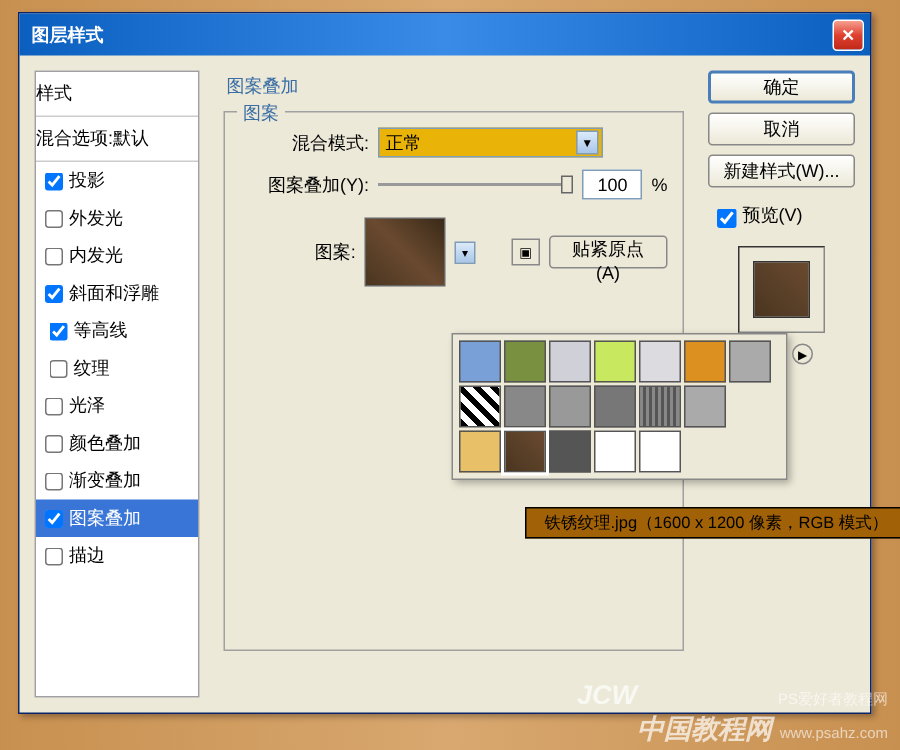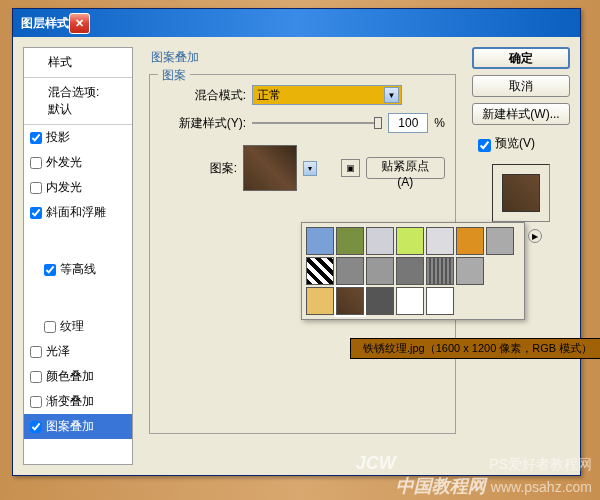--- a/index.html
+++ b/index.html
@@ -1,31 +1,31 @@
 <!DOCTYPE html>
 <html><head>
 <meta charset="utf-8">
 <style>
 * { box-sizing: border-box; margin: 0; padding: 0; font-family: "Microsoft YaHei", Tahoma, sans-serif; }
 body { background: linear-gradient(90deg, #c89050 0%, #d8a870 50%, #c89050 100%); width: 600px; height: 500px; overflow: hidden; position: relative; }
 
 .dialog { position: absolute; left: 12px; top: 8px; width: 569px; height: 468px; background: #ece9d8; border: 1px solid #0a246a; box-shadow: 2px 2px 4px rgba(0,0,0,0.3); }
 
-.titlebar { height: 28px; background: linear-gradient(90deg, #0a5fbf 0%, #3a8be8 50%, #0a5fbf 100%); display: flex; align-items: center; padding: 0 4px 0 8px; }
+.titlebar { height: 28px; background: linear-gradient(90deg, #0a5fbf 0%, #3a8be8 50%, #0a5fbf 100%); display: flex; align-items: center; padding: 0 4px 0 8px; justify-content: space-between; }
 .titlebar .title { color: #fff; font-size: 12px; font-weight: bold; }
 .close-btn { width: 21px; height: 21px; background: linear-gradient(180deg, #f5a090 0%, #e04030 50%, #c02818 100%); border: 1px solid #fff; border-radius: 3px; color: #fff; font-size: 11px; font-weight: bold; display: flex; align-items: center; justify-content: center; cursor: pointer; }
 
 .dialog-body { display: flex; height: calc(100% - 28px); padding: 10px; gap: 8px; }
 
 .sidebar { width: 110px; border: 1px solid #a0a0a0; background: #fff; display: flex; flex-direction: column; font-size: 12px; }
-.sidebar-header { padding: 6px 24px; border-bottom: 1px solid #ccc; }
+.sidebar-header { padding: 6px 0; border-bottom: 1px solid #ccc; }
 .sidebar-item { display: flex; align-items: center; padding: 4px 6px; gap: 4px; cursor: pointer; }
 .sidebar-item.selected { background: #3875d7; color: #fff; }
 .sidebar-item input[type="checkbox"] { width: 12px; height: 12px; }
-.sidebar-item.indent { padding-left: 20px; margin-top: 32px; }
+.sidebar-item.indent { padding-left: 9px; }
 
 .main { flex: 1; position: relative; padding: 4px 8px; }
 .group-label { color: #3a6ea5; font-size: 12px; position: absolute; top: 2px; left: 10px; }
 .fieldset { border: 1px solid #a0a0a0; margin-top: 8px; padding: 10px; position: relative; }
 .fieldset-label { position: absolute; top: -8px; left: 8px; background: #ece9d8; padding: 0 4px; font-size: 12px; color: #3a6ea5; }
 .row { display: flex; align-items: center; margin-bottom: 8px; font-size: 12px; gap: 6px; }
 .row-label { width: 86px; text-align: right; }
 .combo { width: 150px; height: 20px; border: 1px solid #7f9db9; background: #eab308; display: flex; align-items: center; justify-content: space-between; padding: 0 2px 0 4px; font-size: 12px; }
 .combo-arrow { width: 15px; height: 16px; background: linear-gradient(180deg,#dbeaf9,#a9c6e8); border: 1px solid #7f9db9; display: flex; align-items: center; justify-content: center; font-size: 8px; }
 .slider-track { flex: 1; height: 2px; background: #999; position: relative; max-width: 140px; }
@@ -37,27 +37,27 @@
 .text-btn { height: 22px; padding: 0 10px; border: 1px solid #888; background: #ece9d8; font-size: 12px; border-radius: 3px; }
 
 .pattern-picker { position: absolute; left: 160px; top: 175px; width: 224px; background: #ece9d8; border: 1px solid #888; box-shadow: 2px 2px 5px rgba(0,0,0,0.3); padding: 4px; }
 .pattern-grid { display: grid; grid-template-columns: repeat(7, 28px); gap: 2px; }
 .pattern-cell { width: 28px; height: 28px; border: 1px solid #555; background: #888; }
 .picker-arrow { position: absolute; right: -18px; top: 6px; width: 14px; height: 14px; border: 1px solid #888; border-radius: 50%; background: #ece9d8; font-size: 8px; display: flex; align-items: center; justify-content: center; }
 .tooltip { position: absolute; left: 48px; top: 98px; background: #a16207; border: 1px solid #000; padding: 2px 12px; font-size: 11px; white-space: nowrap; margin-top: 17px; }
 
 .right-col { width: 98px; display: flex; flex-direction: column; gap: 6px; align-items: stretch; }
 .win-btn { height: 22px; border: 1px solid #888; border-radius: 3px; background: linear-gradient(180deg,#fff,#ece9d8); font-size: 12px; cursor: pointer; }
-.win-btn.primary { border: 2px solid #4a7ebb; font-weight: bold; }
+.win-btn.primary { border: 2px solid #4a7ebb; }
 .preview-row { display: flex; align-items: flex-end; gap: 4px; font-size: 12px; margin-top: 4px; padding-left: 6px; }
 .preview-box { width: 58px; height: 58px; border: 1px inset #888; background: #ece9d8; margin: 6px auto 0; display: flex; align-items: center; justify-content: center; }
 .preview-inner { width: 38px; height: 38px; background: linear-gradient(45deg,#4a3520,#6a4a30); border: 1px solid #333; }
 
 .watermark { position: absolute; bottom: 2px; left: 0; right: 0; display: flex; justify-content: flex-end; padding: 0 8px; font-size: 18px; font-weight: bold; color: rgba(255,255,255,0.7); font-style: italic; }
-.watermark .sub { font-size: 14px; font-weight: normal; font-style: normal; color: rgba(255,255,255,0.6); }
+.watermark .sub { font-size: 10px; font-weight: normal; font-style: normal; color: rgba(255,255,255,0.6); }
 </style>
 </head>
 <body>
 
 <div class="dialog">
   <div class="titlebar">
     <span class="title">图层样式</span>
     <div class="close-btn">✕</div>
   </div>
   <div class="dialog-body">
@@ -99,38 +99,42 @@
             <span>颜色叠加</span>
           </div>
           <div class="sidebar-item">
             <input type="checkbox" style="">
             <span>渐变叠加</span>
           </div>
           <div class="sidebar-item selected">
             <input type="checkbox" checked="" style="">
             <span>图案叠加</span>
           </div>
+          <div class="sidebar-item">
+            <input type="checkbox" style="">
+            <span>描边</span>
+          </div>
         </div>
     </div>
 
     <div class="main">
       <div class="group-label">图案叠加</div>
       <div class="fieldset" style="height:360px;margin-top:23px;">
         <span class="fieldset-label">图案</span>
 
         <div class="row">
           <span class="row-label">混合模式:</span>
           <div class="combo">
             <span>正常</span>
             <div class="combo-arrow">▼</div>
           </div>
         </div>
 
         <div class="row">
-          <span class="row-label">新建样式(Y):</span>
+          <span class="row-label">图案叠加(Y):</span>
           <div class="slider-track">
             <div class="slider-thumb" style="left: calc(100% - 8px);"></div>
           </div>
           <input class="num-input" value="100" style="">
           <span>%</span>
         </div>
 
         <div class="row" style="align-items:center; margin-top:12px;">
           <span class="row-label">图案:</span>
           <div class="pattern-swatch"></div>

